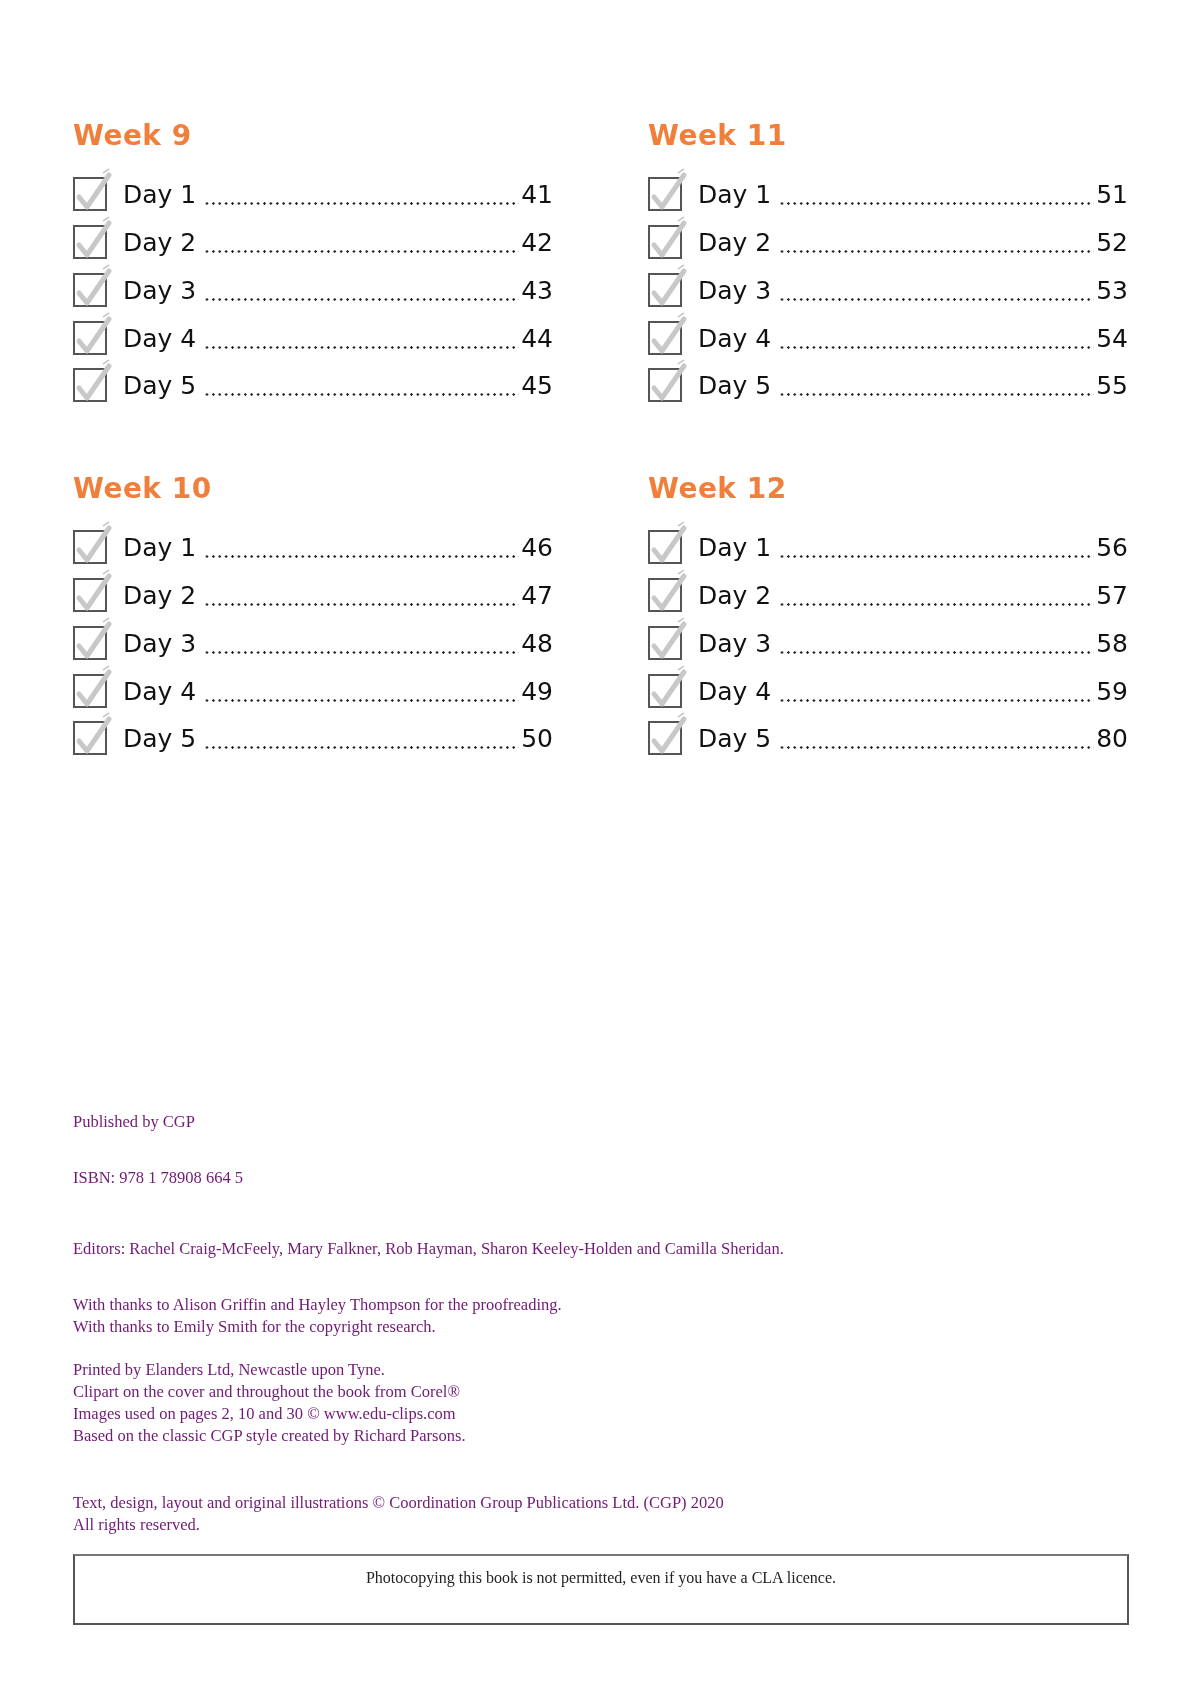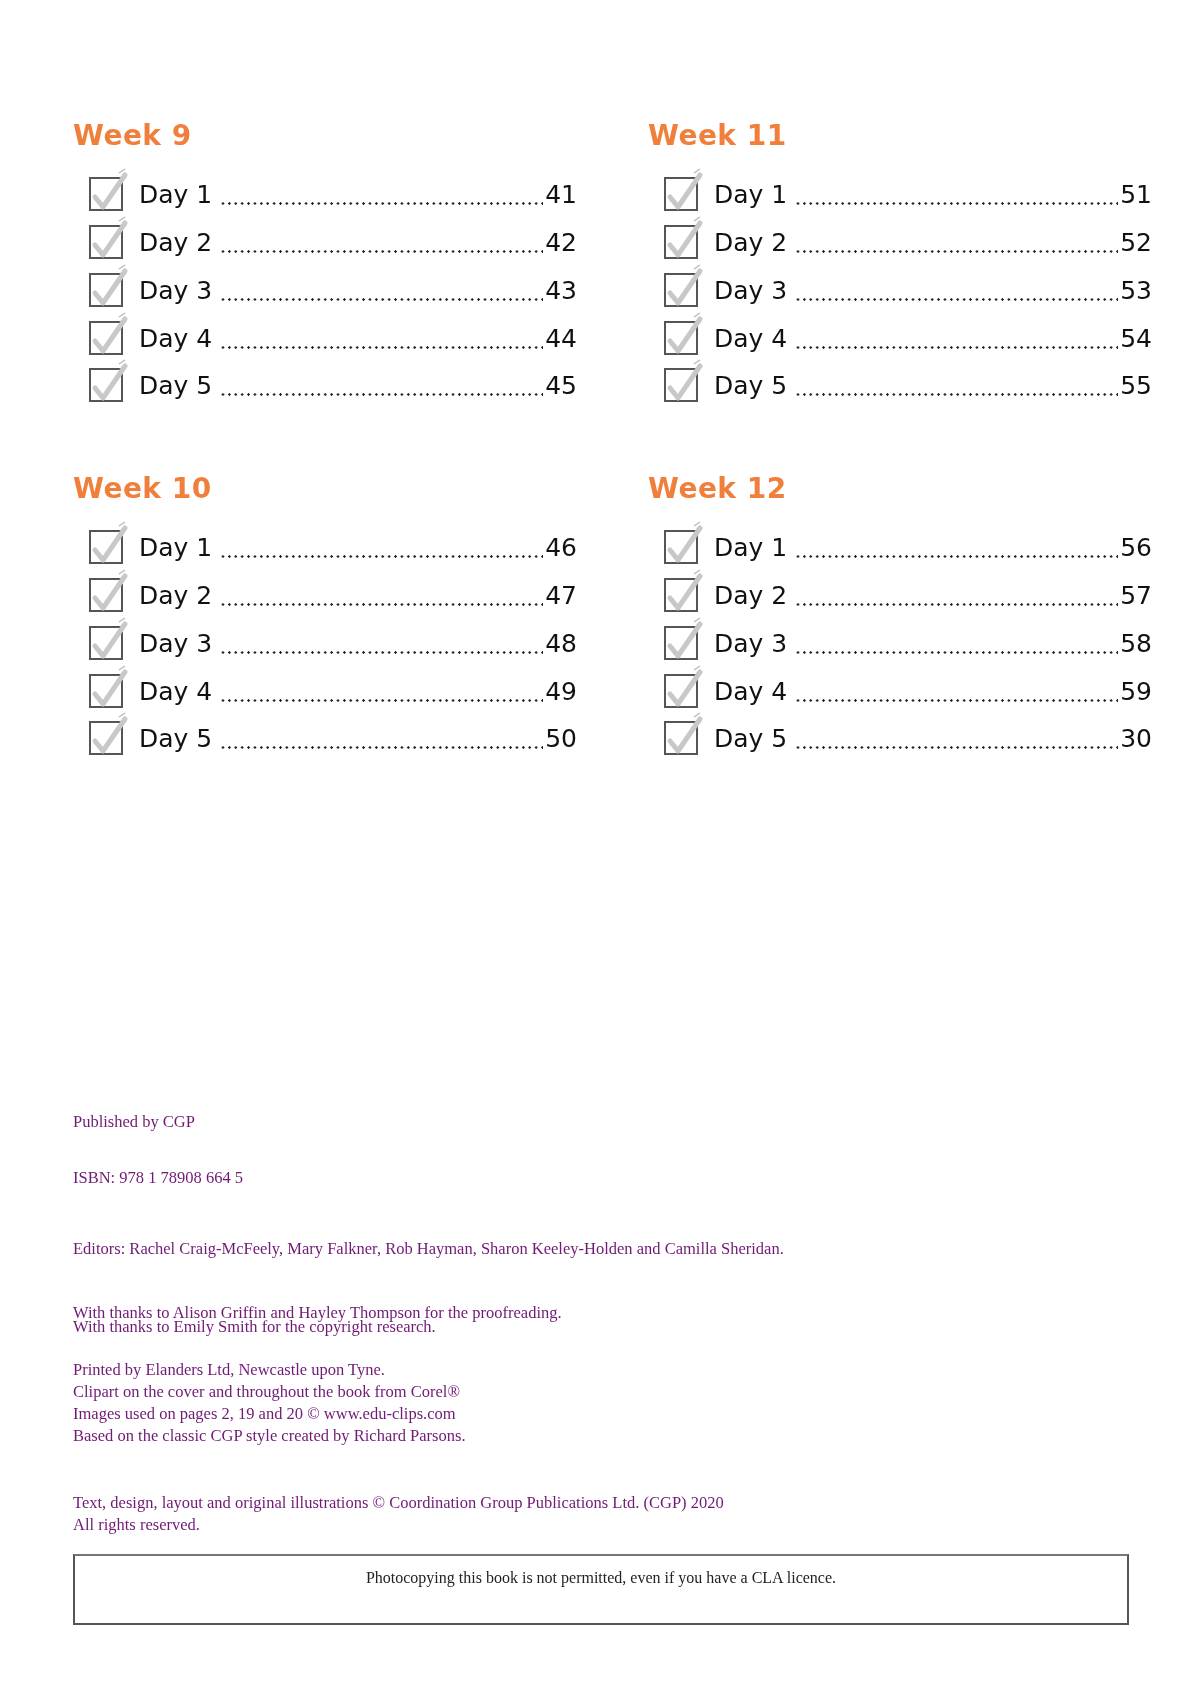--- a/index.html
+++ b/index.html
@@ -4,21 +4,21 @@
   <style>
     html, body { margin: 0; padding: 0; background: #ffffff; }
     body { width: 1200px; height: 1697px; position: relative; overflow: hidden; }
     .week { position: absolute; width: 480px; }
     .week-title {
       position: absolute; left: 0; top: 0;
       font-family: "DejaVu Sans", sans-serif;
       font-weight: bold; font-size: 28px; line-height: 44px;
       color: #F07F3C; letter-spacing: 0.5px; white-space: nowrap;
     }
-    .row { position: absolute; left: 16px; height: 34px; width: 480px; padding-left: 8px; }
+    .row { position: absolute; left: 0; height: 34px; width: 480px; }
     .checkbox {
       position: absolute; left: 0; top: 0; width: 30px; height: 30px;
       border: 2px solid #555; background: #fff; box-sizing: content-box;
     }
     .checkbox svg { position: absolute; left: -2px; top: -10px; overflow: visible; }
     .day-label {
       position: absolute; left: 50px; bottom: 4px;
       font-family: "DejaVu Sans", sans-serif; font-size: 25px; line-height: 25px;
       color: #111; white-space: nowrap; background: #fff; padding-right: 6px;
     }
@@ -275,31 +275,31 @@
   </div>
   <div class="row" style="top:254px;">
     <span class="checkbox">
         <svg width="40" height="44" viewBox="0 0 40 44">
           <path d="M6 28 L14 38 L36 6" fill="none" stroke="#c8c8c8" stroke-width="5" stroke-linecap="round" stroke-linejoin="round"></path>
           <path d="M30 4 L36 0" stroke="#bbb" stroke-width="1.5"></path>
         </svg>
       </span>
     <span class="leader"></span>
     <span class="day-label">Day 5</span>
-    <span class="page-num">30</span>
+    <span class="page-num">80</span>
   </div>
 </section>
 
 <div class="imprint" style="top:1111px;">Published by CGP</div>
 <div class="imprint" style="top:1167px;">ISBN: 978 1 78908 664 5</div>
 <div class="imprint" style="top:1238px;">Editors:  Rachel Craig-McFeely, Mary Falkner, Rob Hayman, Sharon Keeley-Holden and Camilla Sheridan.</div>
-<div class="imprint" style="top:1294px;margin-top:8px;">With thanks to Alison Griffin and Hayley Thompson for the proofreading.</div>
+<div class="imprint" style="top:1294px;">With thanks to Alison Griffin and Hayley Thompson for the proofreading.</div>
 <div class="imprint" style="top:1316px;">With thanks to Emily Smith for the copyright research.</div>
 <div class="imprint" style="top:1359px;">Printed by Elanders Ltd, Newcastle upon Tyne.</div>
 <div class="imprint" style="top:1381px;">Clipart on the cover and throughout the book from Corel®</div>
-<div class="imprint" style="top:1403px;">Images used on pages 2, 19 and 20 © www.edu-clips.com</div>
+<div class="imprint" style="top:1403px;">Images used on pages 2, 10 and 30 © www.edu-clips.com</div>
 <div class="imprint" style="top:1425px;">Based on the classic CGP style created by Richard Parsons.</div>
 <div class="imprint" style="top:1492px;">Text, design, layout and original illustrations © Coordination Group Publications Ltd. (CGP) 2020</div>
 <div class="imprint" style="top:1514px;">All rights reserved.</div>
 
 <div class="notice-box">
   <div class="line1">Photocopying this book is not permitted, even if you have a CLA licence.</div>
 </div>
 
 </body></html>

